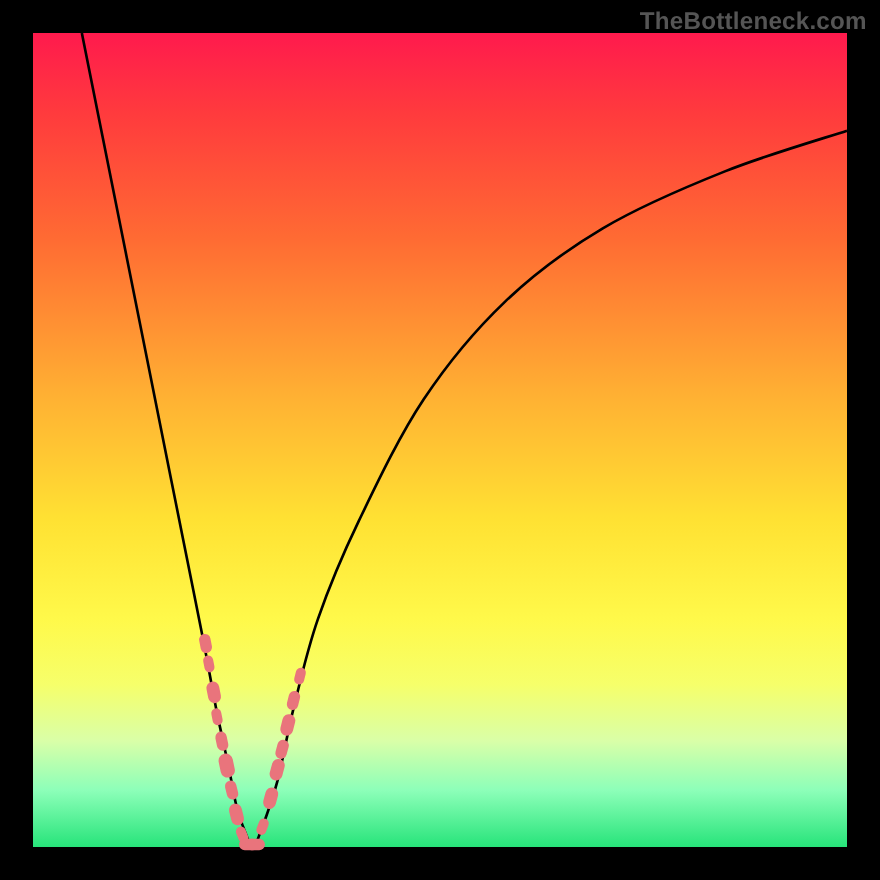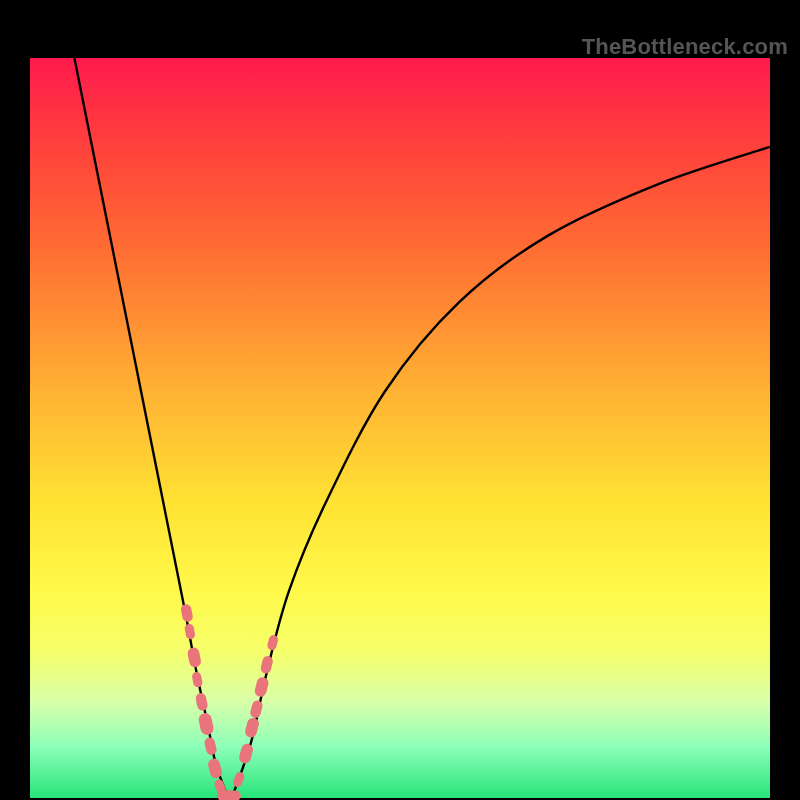--- a/index.html
+++ b/index.html
@@ -8,21 +8,20 @@
     width: 800px;
     height: 800px;
     overflow: hidden;
     background: #000;
     font-family: Arial, Helvetica, sans-serif;
   }
   .frame {
     position: absolute;
     inset: 0;
     background: #000;
-    margin-top: 28px;
   }
   .plot-area {
     position: absolute;
     left: 30px;
     top: 30px;
     width: 740px;
     height: 740px;
     
     background: linear-gradient(
       to bottom,

